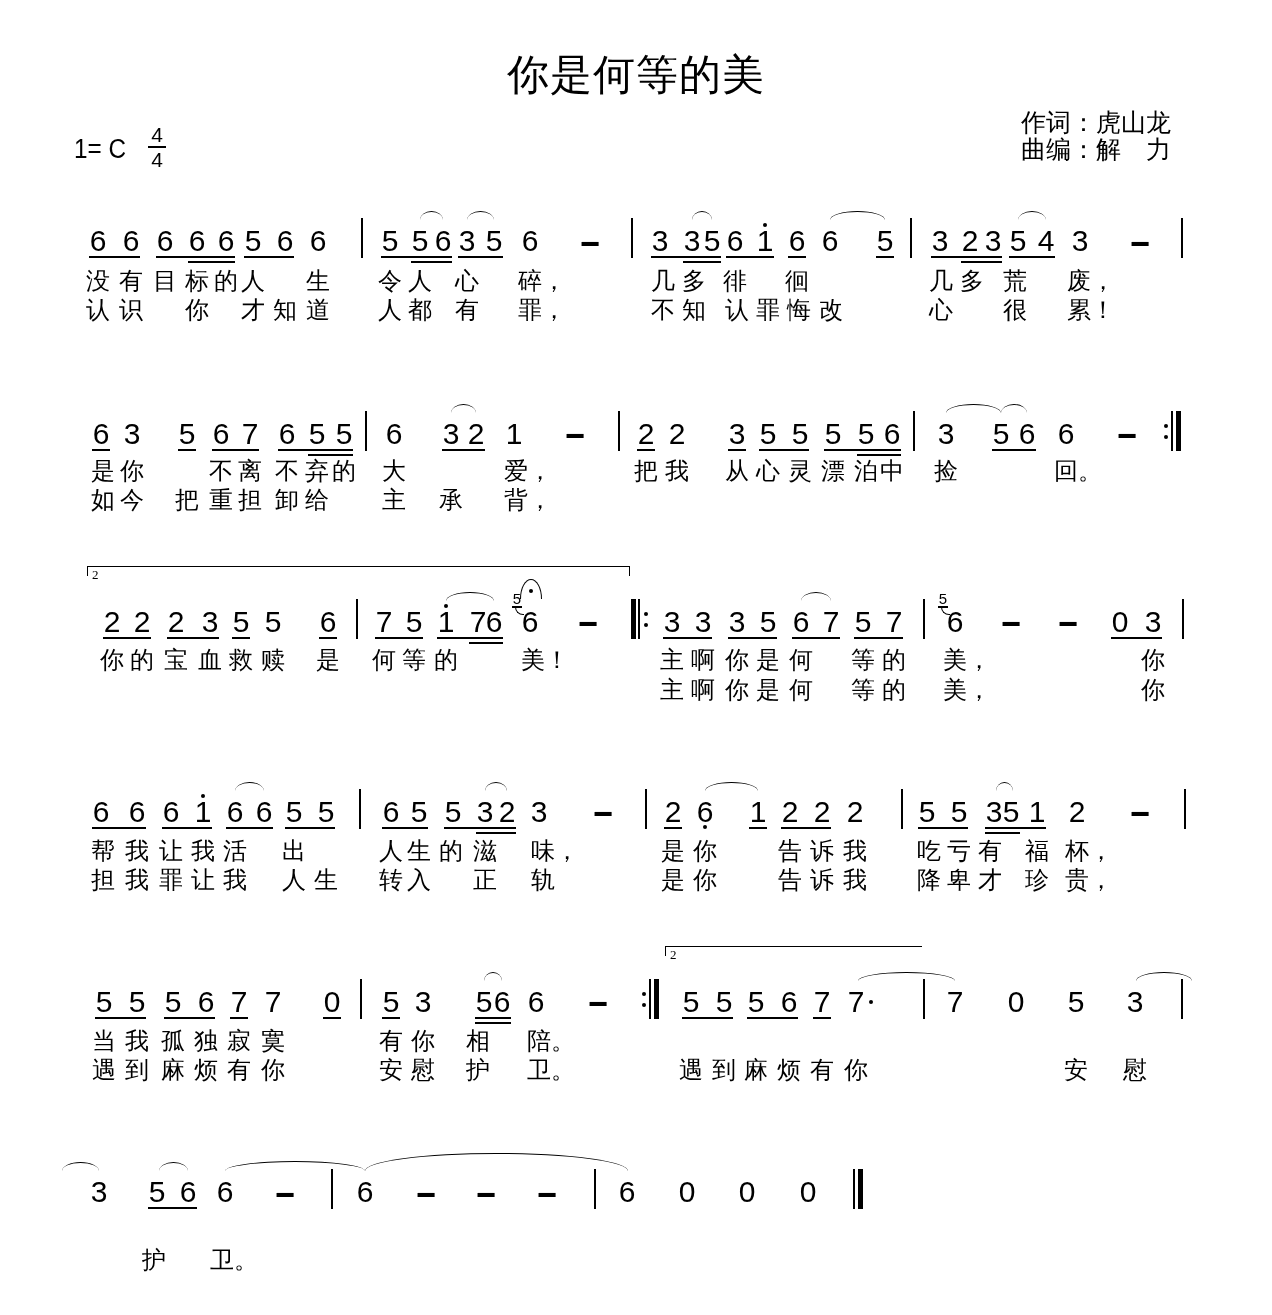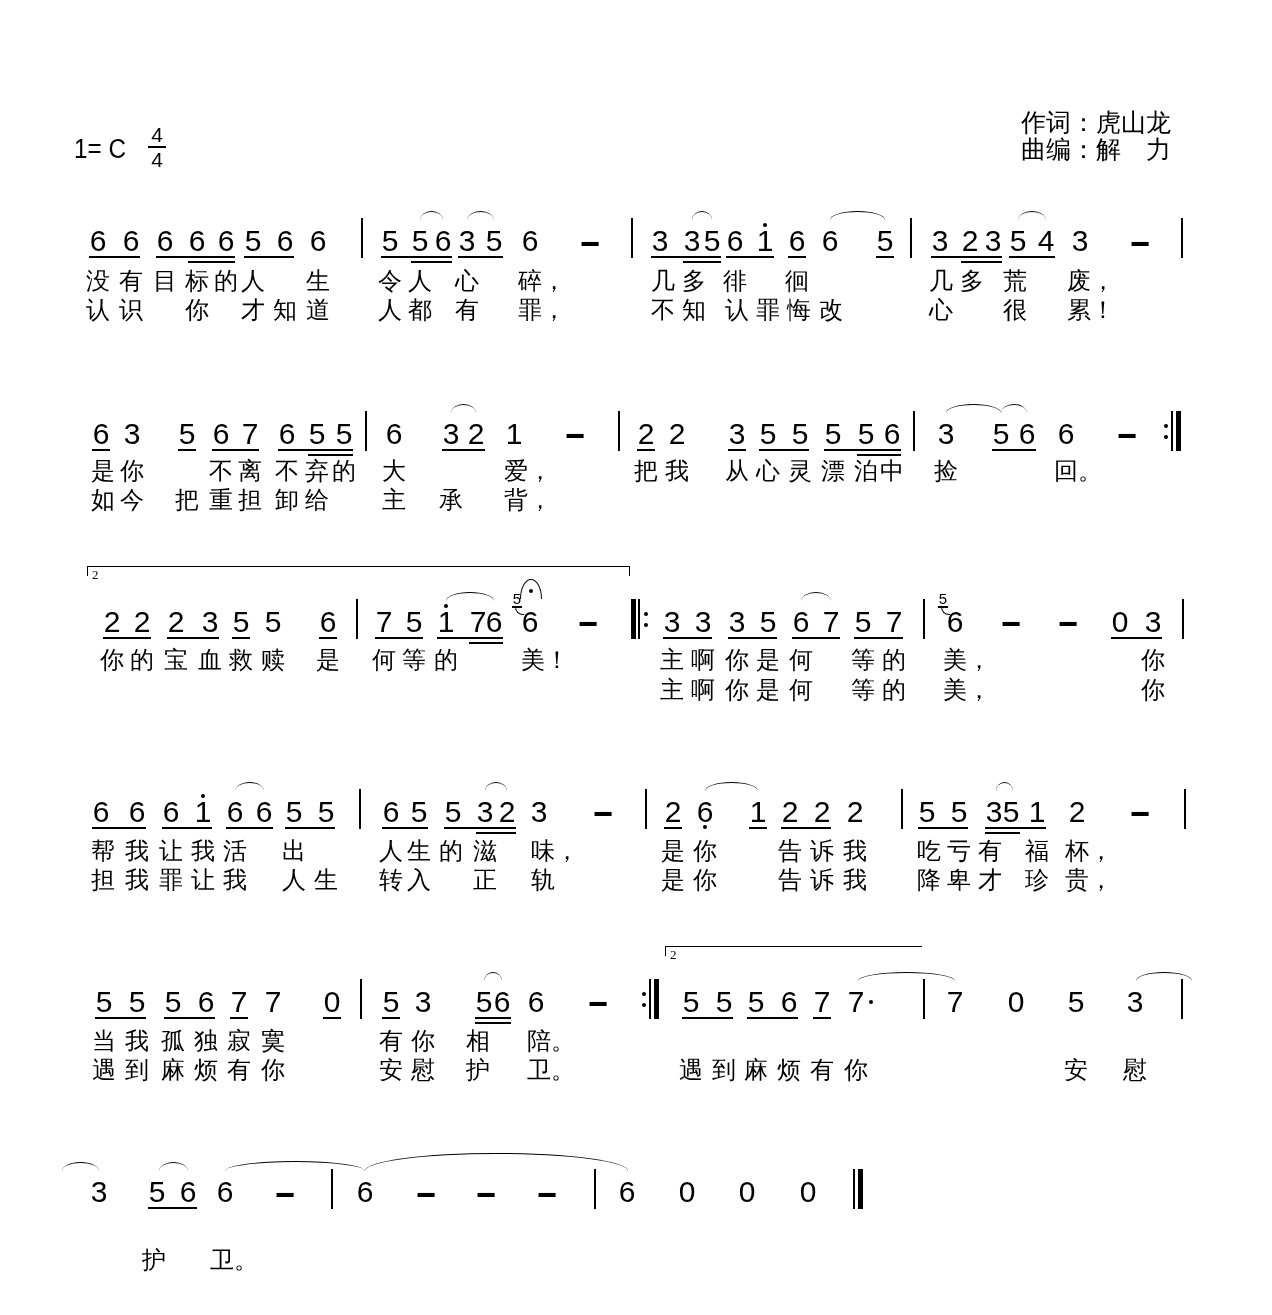--- a/index.html
+++ b/index.html
@@ -28,20 +28,21 @@
   .grace { position: absolute; width: 12px; text-align: center; font-family: "Liberation Sans", sans-serif; font-size: 15px; line-height: 16px; }
   .grace-tie { position: absolute; width: 9px; height: 8px; border-left: 1.2px solid #000; border-bottom: 1.2px solid #000; border-bottom-left-radius: 9px; box-sizing: border-box; }
   .fermata { position: absolute; width: 22px; height: 20px; border-top: 1.6px solid #000; border-left: 1.6px solid #000; border-right: 1.6px solid #000; border-radius: 50% 50% 0 0 / 100% 100% 0 0; box-sizing: border-box; }
   .lyric { position: absolute; font-family: "DejaVu Sans", sans-serif; font-size: 24px; line-height: 28px; white-space: nowrap; }
 </style>
 </head>
 <body>
 
 <div class="page">
 
+  <div class="title">你是何等的美</div>
 
   <div class="key">1= C</div>
   <div class="timesig">
     <div>4</div>
     <div class="ts-line"></div>
     <div>4</div>
   </div>
 
   <div class="credit l1">作词：虎山龙</div>
   <div class="credit l2">曲编：解　力</div>

